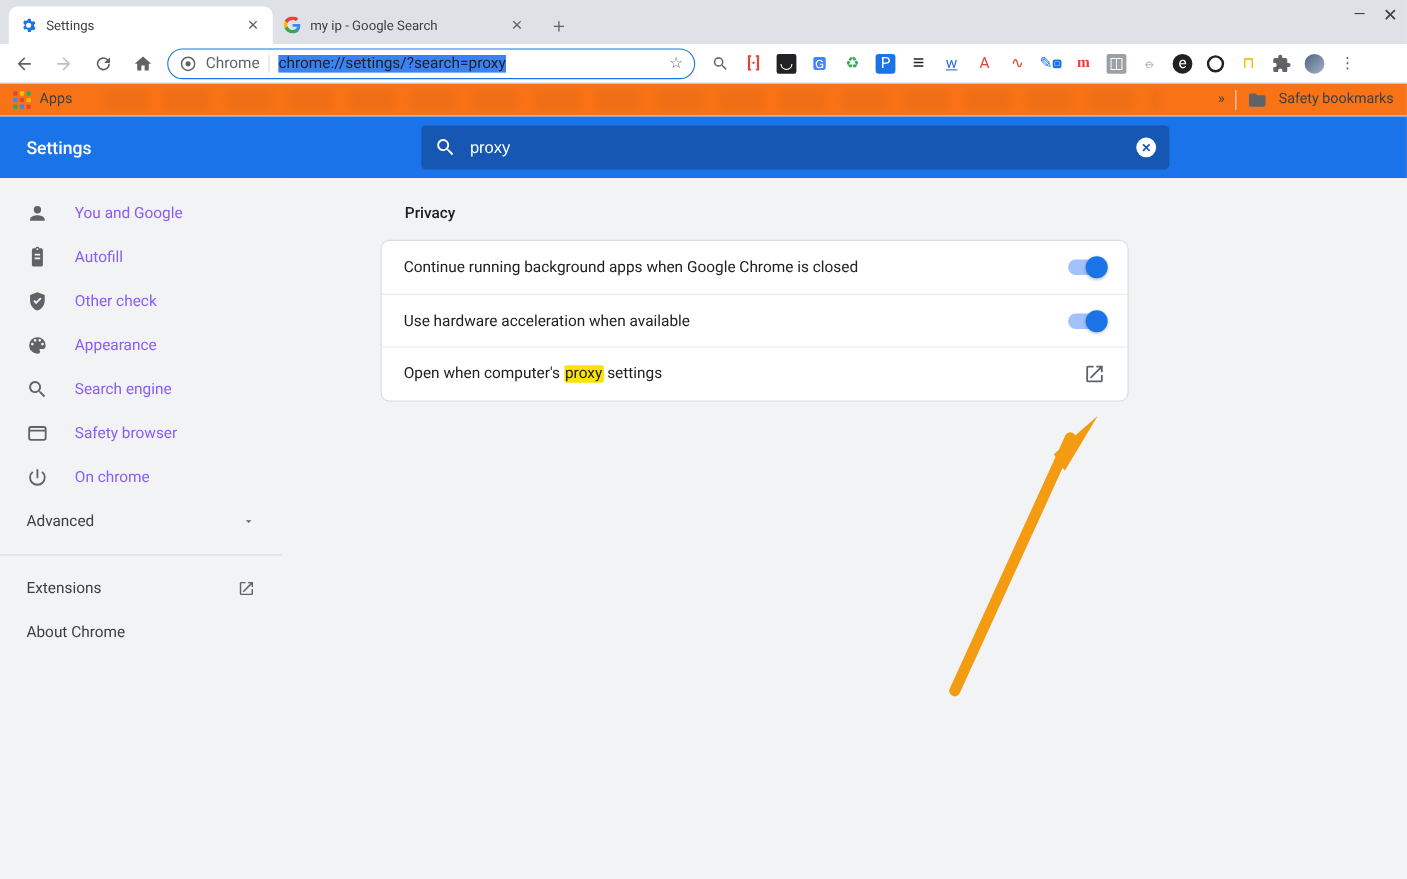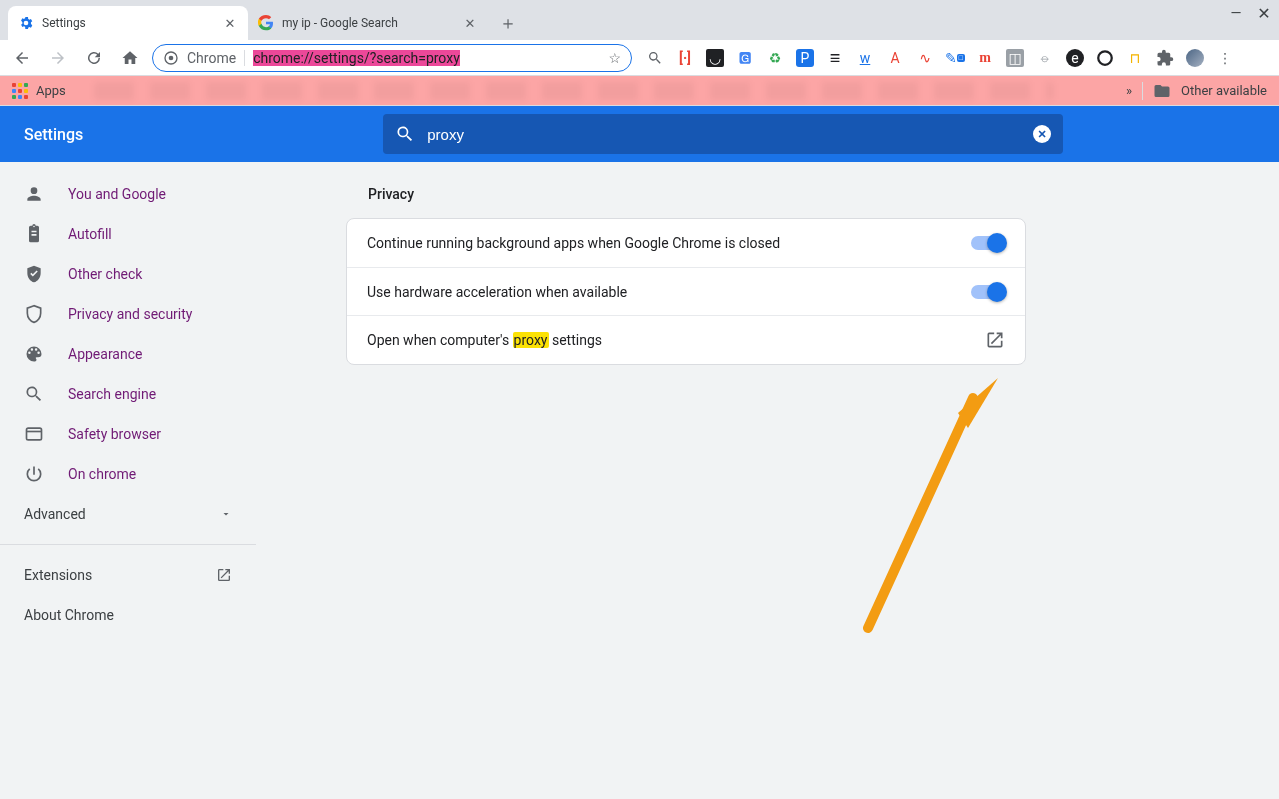--- a/index.html
+++ b/index.html
@@ -68,30 +68,30 @@
     display:flex; align-items:center;
     padding: 0 10px;
     background:#fff;
     gap:8px;
     font-size: 14px;
     color:#5f6368;
   }
   .omnibox .chip { color:#5f6368; display:flex; align-items:center; gap:6px; font-size:14px;}
   .omnibox .divider { width:1px; height:16px; background:#dadce0; }
   .omnibox .url { color:#202124; }
-  .omnibox .url .sel { background:#ec4899; }
+  .omnibox .url .sel { background:#3b82f6; }
   .omnibox .star { margin-left:auto; color:#5f6368; }
   .ext-icons { display:flex; align-items:center; gap:12px; margin-left:6px; }
   .ext-icons span { width:18px; height:18px; display:flex; align-items:center; justify-content:center; font-size:14px; }
   .avatar-circle { width:20px; height:20px; border-radius:50%; background:linear-gradient(135deg,#4b6584,#a5b1c2); }
   .menu-dots { color:#5f6368; font-size:14px; }
 
   .bookmarks-bar {
     height: 30px;
-    background:#fca5a5;
+    background:#f97316;
     border-bottom: 1px solid #dadce0;
     display:flex; align-items:center;
     padding: 0 12px;
     gap:28px;
     font-size:13px; color:#3c4043;
   }
   .apps-icon {
     width:16px;height:16px;
     display:grid; grid-template-columns:repeat(3,4px); grid-template-rows:repeat(3,4px); gap:2px;
   }
@@ -139,21 +139,21 @@
   .sidebar {
     width: 256px;
     background:#f1f3f4;
     padding-top: 12px;
   }
   .side-item {
     height: 40px;
     display:flex; align-items:center;
     padding: 0 24px;
     gap: 24px;
-    color:#701a75;
+    color:#8b5cf6;
     font-size:14px;
   }
   .side-item svg, .side-item .icon { width:20px;height:20px; fill:#5f6368; color:#5f6368; flex-shrink:0; }
   .side-divider { height:1px; background:#dadce0; margin: 10px 0; }
   .side-expand {
     display:flex; align-items:center; justify-content:space-between;
     padding: 0 24px; height:40px; font-size:14px; color:#3c4043;
   }
   .side-link { display:flex; align-items:center; justify-content:space-between; padding:0 24px; height:40px; font-size:14px; color:#3c4043;}
 
@@ -321,21 +321,21 @@
   </span>
   <span class="bm-blur"></span>
   <span class="bookmarks-right">
     <span>»</span>
     <span style="width:1px;height:18px;background:#dadce0;"></span>
     <span class="folder-icon">
       <svg width="18" height="18" viewBox="0 0 24 24">
           <path fill="#5f6368" d="M10 4H4a2 2 0 0 0-2 2v12a2 2 0 0 0 2 2h16a2 2 0 0 0 2-2V8a2 2 0 0 0-2-2h-8z"></path>
         </svg>
     </span>
-    <span>Other available</span>
+    <span>Safety bookmarks</span>
   </span>
 </div>
 
 <div class="settings-page">
   <div class="settings-header">
     <span class="settings-title">Settings</span>
     <div class="search-box">
       <span>
         <svg width="20" height="20" viewBox="0 0 24 24">
             <path fill="#fff" d="M15.5 14h-.8l-.3-.3a6.5 6.5 0 1 0-.7.7l.3.3v.8l5 5 1.5-1.5zm-6 0A4.5 4.5 0 1 1 14 9.5 4.5 4.5 0 0 1 9.5 14z"></path>
@@ -358,26 +358,20 @@
         <svg class="icon" viewBox="0 0 24 24">
             <path d="M16 2h-2a2 2 0 0 0-4 0H8a2 2 0 0 0-2 2v16a2 2 0 0 0 2 2h8a2 2 0 0 0 2-2V4a2 2 0 0 0-2-2zm-4 0a1 1 0 1 1-1 1 1 1 0 0 1 1-1zM9 8h6v2H9zm0 4h6v2H9z"></path>
           </svg>
         <span>Autofill</span>
       </div>
       <div class="side-item">
         <svg class="icon" viewBox="0 0 24 24">
             <path d="M12 2 4 5v6c0 5 3.4 9.7 8 11 4.6-1.3 8-6 8-11V5zm-1.4 13-3.1-3.1 1.4-1.4 1.7 1.7 4.5-4.5 1.4 1.4z"></path>
           </svg>
         <span>Other check</span>
-      </div>
-      <div class="side-item">
-        <svg class="icon" viewBox="0 0 24 24">
-            <path d="M12 2 4 5v6c0 5 3.4 9.7 8 11 4.6-1.3 8-6 8-11V5z" fill="none" stroke="#5f6368" stroke-width="2"></path>
-          </svg>
-        <span>Privacy and security</span>
       </div>
       <div class="side-item">
         <svg class="icon" viewBox="0 0 24 24">
             <path d="M12 3a9 9 0 0 0 0 18h1a2 2 0 0 0 2-2 2 2 0 0 0-.6-1.4A1 1 0 0 1 15 16h2a4 4 0 0 0 4-4 9 9 0 0 0-9-9zM6.5 12A1.5 1.5 0 1 1 8 10.5 1.5 1.5 0 0 1 6.5 12zm3-4A1.5 1.5 0 1 1 11 6.5 1.5 1.5 0 0 1 9.5 8zm5 0A1.5 1.5 0 1 1 16 6.5 1.5 1.5 0 0 1 14.5 8zm3 4A1.5 1.5 0 1 1 19 10.5 1.5 1.5 0 0 1 17.5 12z"></path>
           </svg>
         <span>Appearance</span>
       </div>
       <div class="side-item">
         <svg class="icon" viewBox="0 0 24 24">
             <path d="M15.5 14h-.8l-.3-.3a6.5 6.5 0 1 0-.7.7l.3.3v.8l5 5 1.5-1.5zm-6 0A4.5 4.5 0 1 1 14 9.5 4.5 4.5 0 0 1 9.5 14z"></path>

